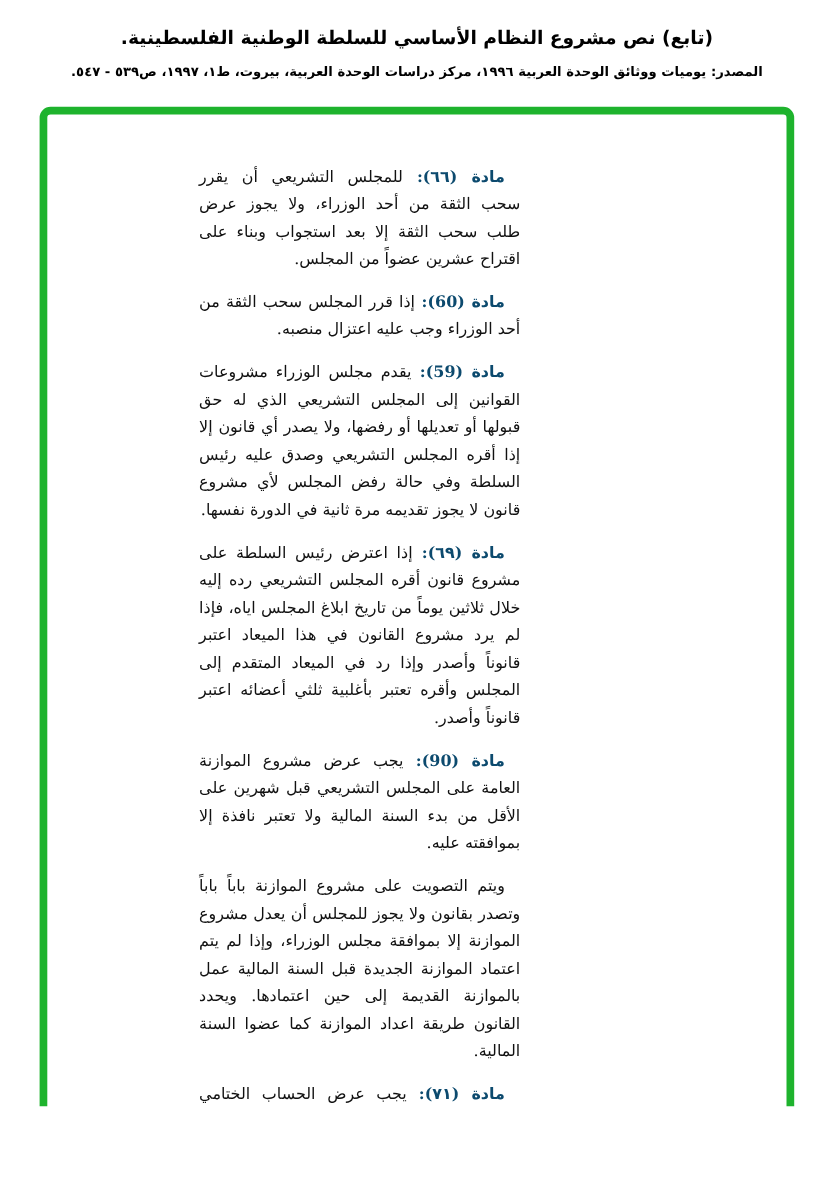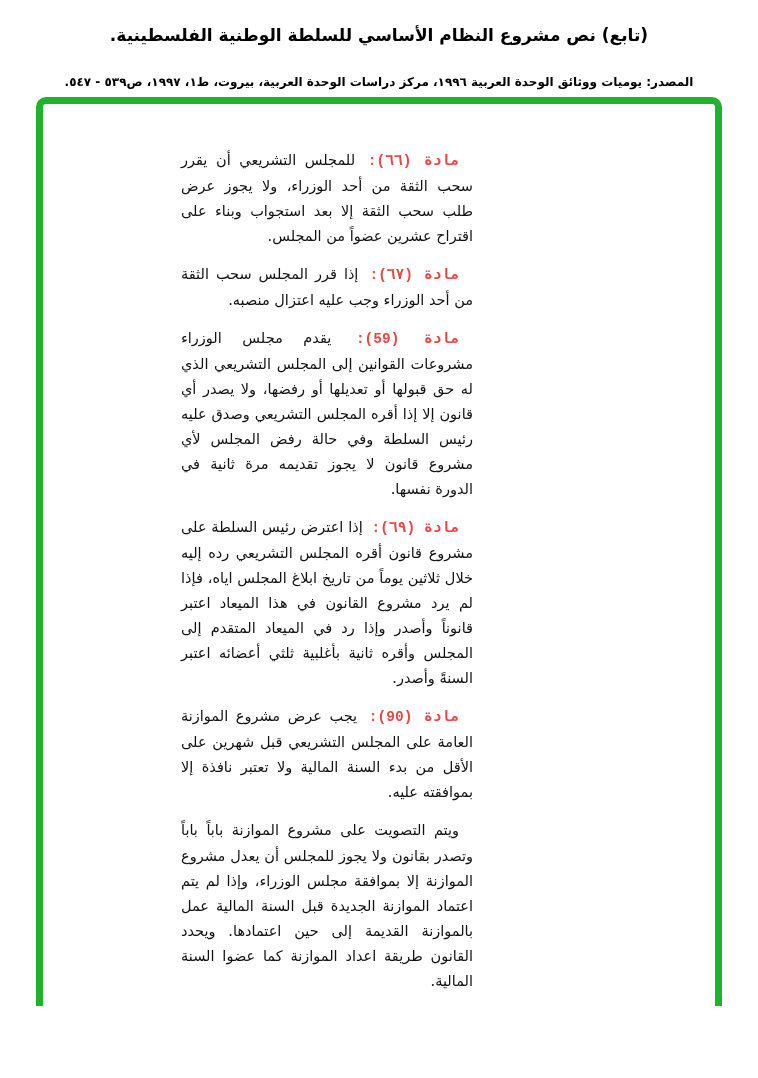--- a/index.html
+++ b/index.html
@@ -26,21 +26,21 @@
     direction: rtl;
   }
   .doc-title {
     font-family: "DejaVu Sans", sans-serif;
     font-weight: bold;
     font-size: 17px;
     line-height: 26px;
     color: #000000;
   }
   .source-line {
-    margin-top: 25px;
+    margin-top: 8px;
     font-family: "DejaVu Sans", sans-serif;
     font-weight: bold;
     font-size: 12px;
     line-height: 18px;
     color: #000000;
   }
   .green-frame {
     position: absolute;
     box-sizing: border-box;
     left: 36px;
@@ -60,22 +60,21 @@
     text-align: justify;
     font-size: 14.5px;
     line-height: 25px;
   }
   .para {
     margin: 0 0 13px 0;
     text-indent: 14px; 
   }
   .article-label {
     font-weight: bold;
-    color: #ef4444;
-    font-family: Liberation Mono, monospace;
+    color: #0c4a6e;
   }
   .article-label:not(:empty)::after {
     content: " ";
   }
   .page-number {
     position: absolute;
     top: 1034px;
     left: 0;
     width: 758px;
     text-align: right;
@@ -94,25 +93,25 @@
     <div class="source-line">المصدر: يوميات ووثائق الوحدة العربية ١٩٩٦، مركز دراسات الوحدة العربية، بيروت، ط١، ١٩٩٧، ص٥٣٩ - ٥٤٧.</div>
   </header>
 
   <div class="green-frame"></div>
 
   <div class="text-column">
 
     <p class="para"><b class="article-label">مادة (٦٦):</b><span>للمجلس التشريعي أن يقرر سحب الثقة من أحد الوزراء، ولا يجوز عرض طلب سحب الثقة إلا بعد استجواب وبناء على اقتراح عشرين عضواً من المجلس.</span></p>
 
 
-    <p class="para"><b class="article-label">مادة (٦٧):</b><span>إذا قرر المجلس سحب الثقة من أحد الوزراء وجب عليه اعتزال منصبه.</span></p>
+    <p class="para"><b class="article-label">مادة (60):</b><span>إذا قرر المجلس سحب الثقة من أحد الوزراء وجب عليه اعتزال منصبه.</span></p>
 
     <p class="para"><b class="article-label">مادة (59):</b><span>يقدم مجلس الوزراء مشروعات القوانين إلى المجلس التشريعي الذي له حق قبولها أو تعديلها أو رفضها، ولا يصدر أي قانون إلا إذا أقره المجلس التشريعي وصدق عليه رئيس السلطة وفي حالة رفض المجلس لأي مشروع قانون لا يجوز تقديمه مرة ثانية في الدورة نفسها.</span></p>
 
-    <p class="para"><b class="article-label">مادة (٦٩):</b><span>إذا اعترض رئيس السلطة على مشروع قانون أقره المجلس التشريعي رده إليه خلال ثلاثين يوماً من تاريخ ابلاغ المجلس اياه، فإذا لم يرد مشروع القانون في هذا الميعاد اعتبر قانوناً وأصدر وإذا رد في الميعاد المتقدم إلى المجلس وأقره ثانية بأغلبية ثلثي أعضائه اعتبر السنةً وأصدر.</span></p>
+    <p class="para"><b class="article-label">مادة (٦٩):</b><span>إذا اعترض رئيس السلطة على مشروع قانون أقره المجلس التشريعي رده إليه خلال ثلاثين يوماً من تاريخ ابلاغ المجلس اياه، فإذا لم يرد مشروع القانون في هذا الميعاد اعتبر قانوناً وأصدر وإذا رد في الميعاد المتقدم إلى المجلس وأقره تعتبر بأغلبية ثلثي أعضائه اعتبر قانوناً وأصدر.</span></p>
 
     <p class="para"><b class="article-label">مادة (90):</b><span>يجب عرض مشروع الموازنة العامة على المجلس التشريعي قبل شهرين على الأقل من بدء السنة المالية ولا تعتبر نافذة إلا بموافقته عليه.</span></p>
 
     <p class="para"><b class="article-label"></b><span>ويتم التصويت على مشروع الموازنة باباً باباً وتصدر بقانون ولا يجوز للمجلس أن يعدل مشروع الموازنة إلا بموافقة مجلس الوزراء، وإذا لم يتم اعتماد الموازنة الجديدة قبل السنة المالية عمل بالموازنة القديمة إلى حين اعتمادها. ويحدد القانون طريقة اعداد الموازنة كما عضوا السنة المالية.</span></p>
 
     <p class="para"><b class="article-label">مادة (٧١):</b><span>يجب عرض الحساب الختامي لموازنة</span></p>
 
   </div>
 
   <div class="page-number">١١</div>

